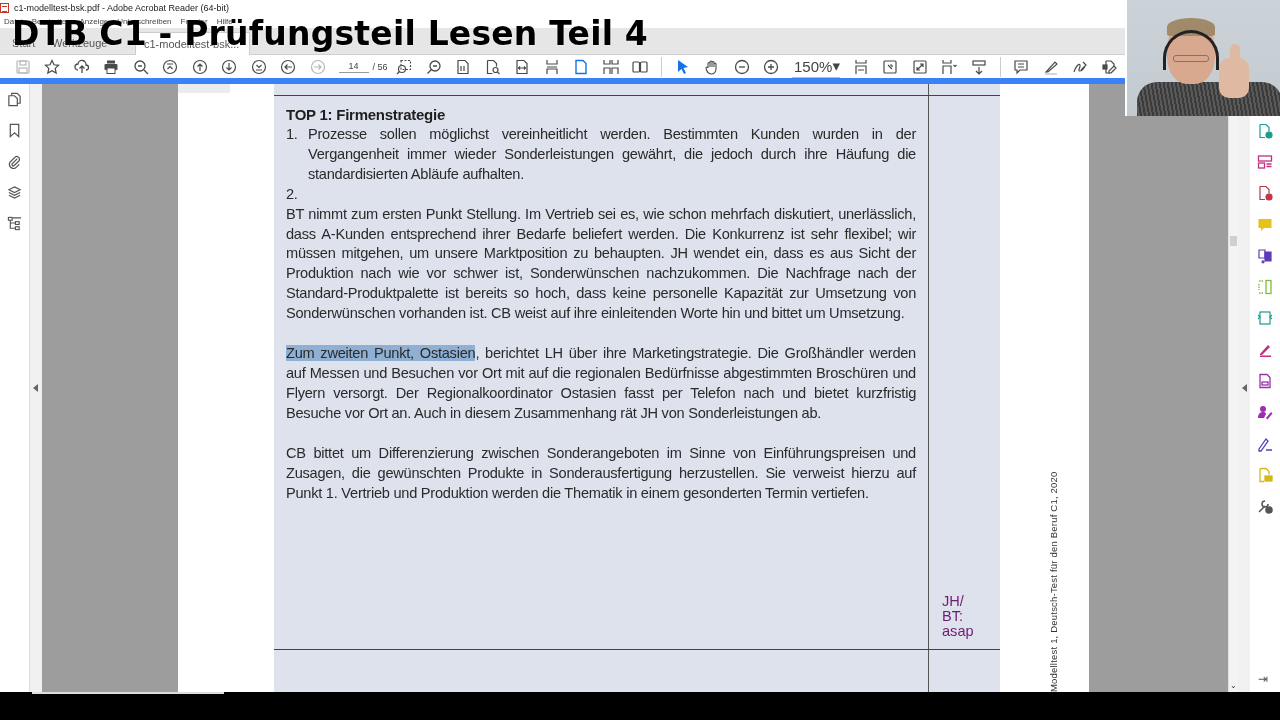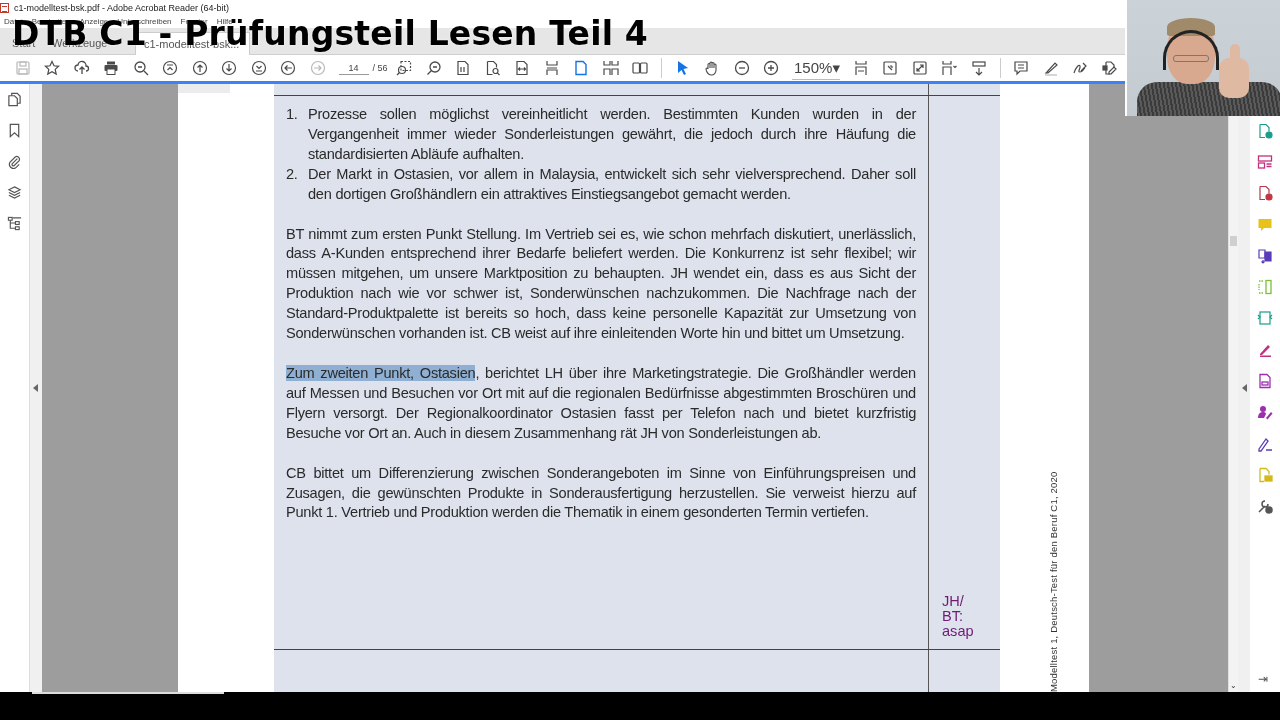--- a/index.html
+++ b/index.html
@@ -16,21 +16,21 @@
   .tabbar { position: absolute; left: 0; top: 28px; width: 1280px; height: 27px; background: #e6e6e6; border-bottom: 1px solid #cfcfcf; font-size: 11px; color: #555; }
   .tabbar .tab { position: absolute; top: 4px; height: 23px; padding: 5px 8px; }
   .tabbar .tab.home { left: 4px; }
   .tabbar .tab.tools { left: 44px; }
   .tabbar .tab.doc { left: 135px; background: #fff; border: 1px solid #ccc; border-bottom: none; width: 115px; }
 
   .overlay-title { position: absolute; left: 12px; top: 14px; font-family: "DejaVu Sans", sans-serif; font-weight: bold; font-size: 33px; color: #000; letter-spacing: 0.2px; white-space: nowrap; z-index: 20;
     text-shadow: 0 0 2px #fff; }
 
   
-  .toolbar { position: absolute; left: 0; top: 55px; width: 1125px; height: 29px; background: #fff; border-bottom: 3px solid #3b82f6; display: flex; align-items: center; padding-left: 8px; }
+  .toolbar { position: absolute; left: 0; top: 55px; width: 1125px; height: 29px; background: #fff; border-bottom: 6px solid #3b82f6; display: flex; align-items: center; padding-left: 8px; }
   .tb { width: 29.5px; height: 24px; display: flex; align-items: center; justify-content: center; color: #4a4a4a; font-size: 14px; }
   .tb.disabled { color: #b8b8b8; }
   .tb.active { color: #1473e6; }
   .tb svg { width: 16px; height: 16px; }
   .pagebox { display: flex; align-items: center; font-size: 9px; color: #444; margin: 0 2px 0 6px; }
   .pagebox .pg { width: 30px; border-bottom: 1px solid #999; text-align: center; padding: 1px 0; }
   .pagebox .tot { margin-left: 4px; }
   .sep { width: 1px; height: 20px; background: #ccc; margin: 0 6px; }
   .zoombox { display: flex; align-items: center; font-size: 15px; color: #444; width: 48px; border-bottom: 1px solid #bbb; justify-content: space-between; margin: 0 6px; padding: 2px 2px; }
 
@@ -355,23 +355,24 @@
 
 <div class="docarea">
   <div class="page">
     <div class="topstrip"></div>
     <div class="table">
       <div class="vline"></div>
       <div class="hline" style="top:11px;"></div>
       <div class="hline" style="top:565px;"></div>
 
       <div class="cell" style="top:21px;">
+        <div class="heading">TOP 1: Firmenstrategie</div>
         <ol>
           <li><span class="num">1.</span><span>Prozesse sollen möglichst vereinheitlicht werden. Bestimmten Kunden wurden in der Vergangenheit immer wieder Sonderleistungen gewährt, die jedoch durch ihre Häufung die standardisierten Abläufe aufhalten.</span></li>
-          <li><span class="num">2.</span><span>Der Markt in Ostasien, vor allem in Malaysia, entwickelt sich sehr vielversprechend. Daher soll den dortigen Großhändlern ein attraktives Einstiegsangebot gemacht werden.</span></li>
+          <li><span class="num">2.</span></li>
         </ol>
         <div style="height:20px"></div>
         <p>BT nimmt zum ersten Punkt Stellung. Im Vertrieb sei es, wie schon mehrfach diskutiert, unerlässlich, dass A-Kunden entsprechend ihrer Bedarfe beliefert werden. Die Konkurrenz ist sehr flexibel; wir müssen mitgehen, um unsere Marktposition zu behaupten. JH wendet ein, dass es aus Sicht der Produktion nach wie vor schwer ist, Sonderwünschen nachzukommen. Die Nachfrage nach der Standard-Produktpalette ist bereits so hoch, dass keine personelle Kapazität zur Umsetzung von Sonderwünschen vorhanden ist. CB weist auf ihre einleitenden Worte hin und bittet um Umsetzung.</p>
         <div style="height:20px"></div>
         <p><span class="hl">Zum zweiten Punkt, Ostasien</span><span>, berichtet LH über ihre Marketingstrategie. Die Großhändler werden auf Messen und Besuchen vor Ort mit auf die regionalen Bedürfnisse abgestimmten Broschüren und Flyern versorgt. Der Regionalkoordinator Ostasien fasst per Telefon nach und bietet kurzfristig Besuche vor Ort an. Auch in diesem Zusammenhang rät JH von Sonderleistungen ab.</span></p>
         <div style="height:20px"></div>
         <p>CB bittet um Differenzierung zwischen Sonderangeboten im Sinne von Einführungspreisen und Zusagen, die gewünschten Produkte in Sonderausfertigung herzustellen. Sie verweist hierzu auf Punkt 1. Vertrieb und Produktion werden die Thematik in einem gesonderten Termin vertiefen.</p>
       </div>
 
       <div class="side" style="top:510px;">

